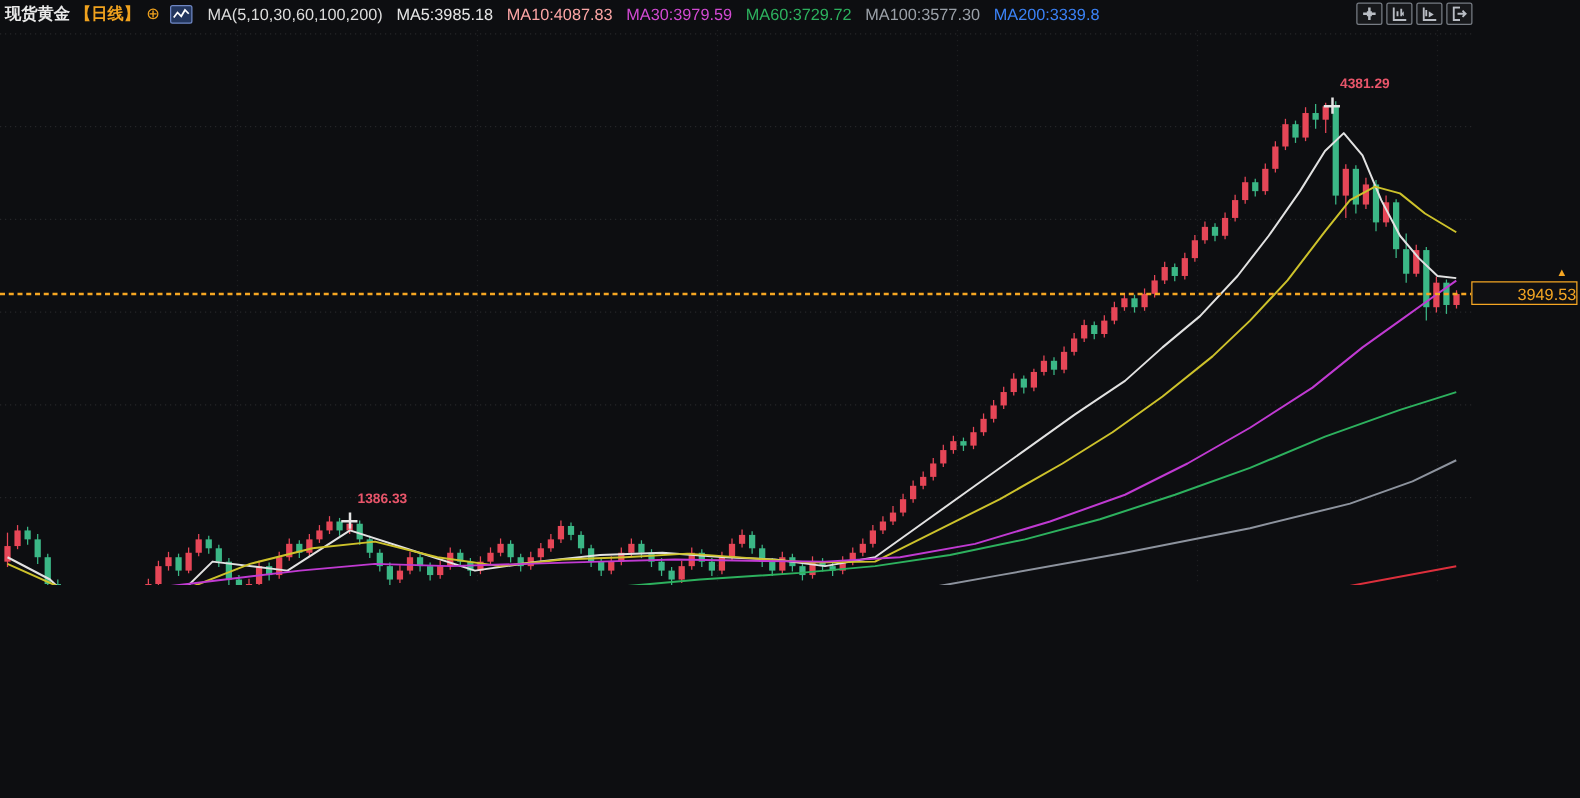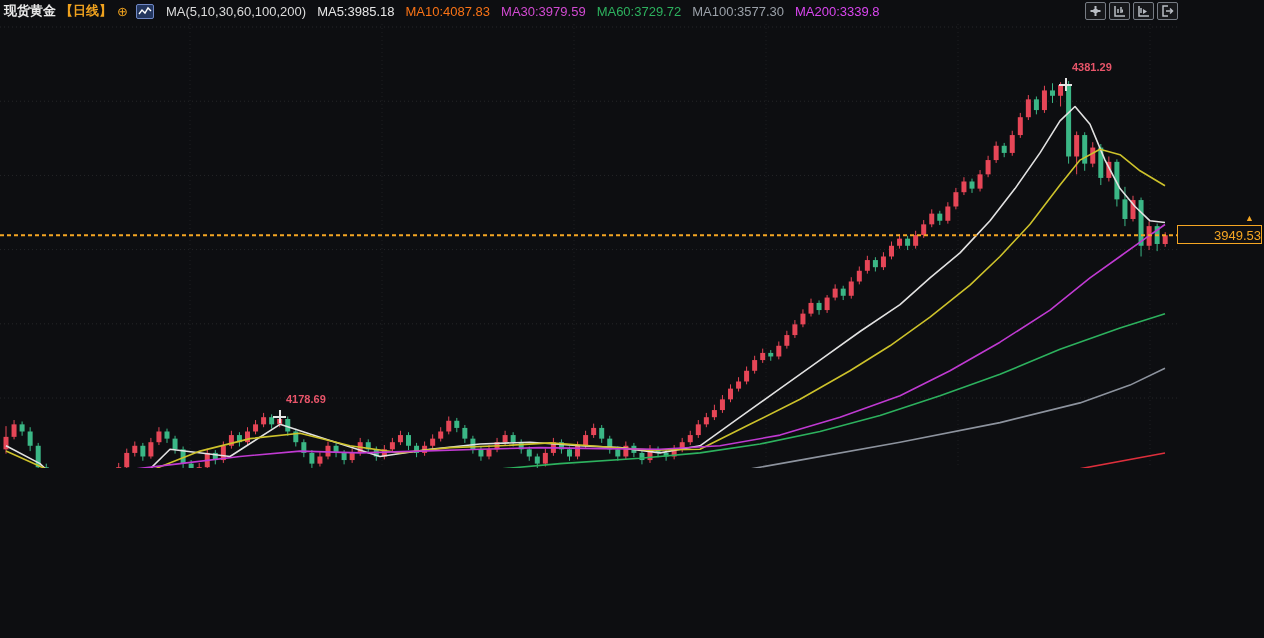--- a/index.html
+++ b/index.html
@@ -365,25 +365,25 @@
     <span class="t">现货黄金</span>
     <span class="per">【日线】</span>
     <span class="plus-ind">⊕</span>
     <span class="ind-ico">
       <svg width="16" height="13">
           <polyline points="2,9 5,5 8,8 11,3 14,6" fill="none" stroke="#ffffff" stroke-width="1.4"></polyline>
         </svg>
     </span>
     <span class="mag">MA(5,10,30,60,100,200)</span>
     <span class="ma-item" style="color: rgb(230, 230, 230);">MA5:3985.18</span>
-    <span class="ma-item" style="color: #f97316;">MA10:4087.83</span>
+    <span class="ma-item" style="color: #fca5a5;">MA10:4087.83</span>
     <span class="ma-item" style="color: rgb(210, 74, 210);">MA30:3979.59</span>
     <span class="ma-item" style="color: rgb(45, 177, 94);">MA60:3729.72</span>
     <span class="ma-item" style="color: rgb(154, 160, 168);">MA100:3577.30</span>
-    <span class="ma-item" style="color: #d946ef;">MA200:3339.8</span>
+    <span class="ma-item" style="color: #3b82f6;">MA200:3339.8</span>
   </header>
 
   <div class="tools">
     <span class="tbtn">
       <svg width="13" height="12">
           <path d="M6.5 1v10M1.5 6h10" stroke="#b9bdc4" stroke-width="2"></path>
           <rect x="4.5" y="4" width="4" height="4" fill="#b9bdc4"></rect>
         </svg>
     </span>
     <span class="tbtn">
@@ -409,19 +409,19 @@
   </div>
 
 
   <div class="ptag" id="ptag" style="top: 225.229px; color: rgb(245, 166, 35); text-align: right;">
     <span>3949.53</span>
   </div>
   <div class="parrow" id="parrow" style="left: 1245px; top: 214.229px;">▲</div>
 
   <div class="ann" id="ann0" style="color: rgb(232, 85, 106); left: 1072px; top: 61.0286px;">4381.29</div>
   <div class="plusmark" id="mark0" style="left: 1059px; top: 78.0286px;"></div>
-  <div class="ann" id="ann1" style="color: rgb(232, 85, 106); left: 286px; top: 393.225px;">4178.69</div>
+  <div class="ann" id="ann1" style="color: rgb(232, 85, 106); left: 286px; top: 393.225px;">1386.33</div>
   <div class="plusmark" id="mark1" style="left: 273px; top: 410.225px;"></div>
   <div class="ann" id="ann2" style="color: rgb(53, 181, 124); left: 98px; top: 538.261px;">3120.64</div>
 
 
 
 </div>
 
 </body></html>

